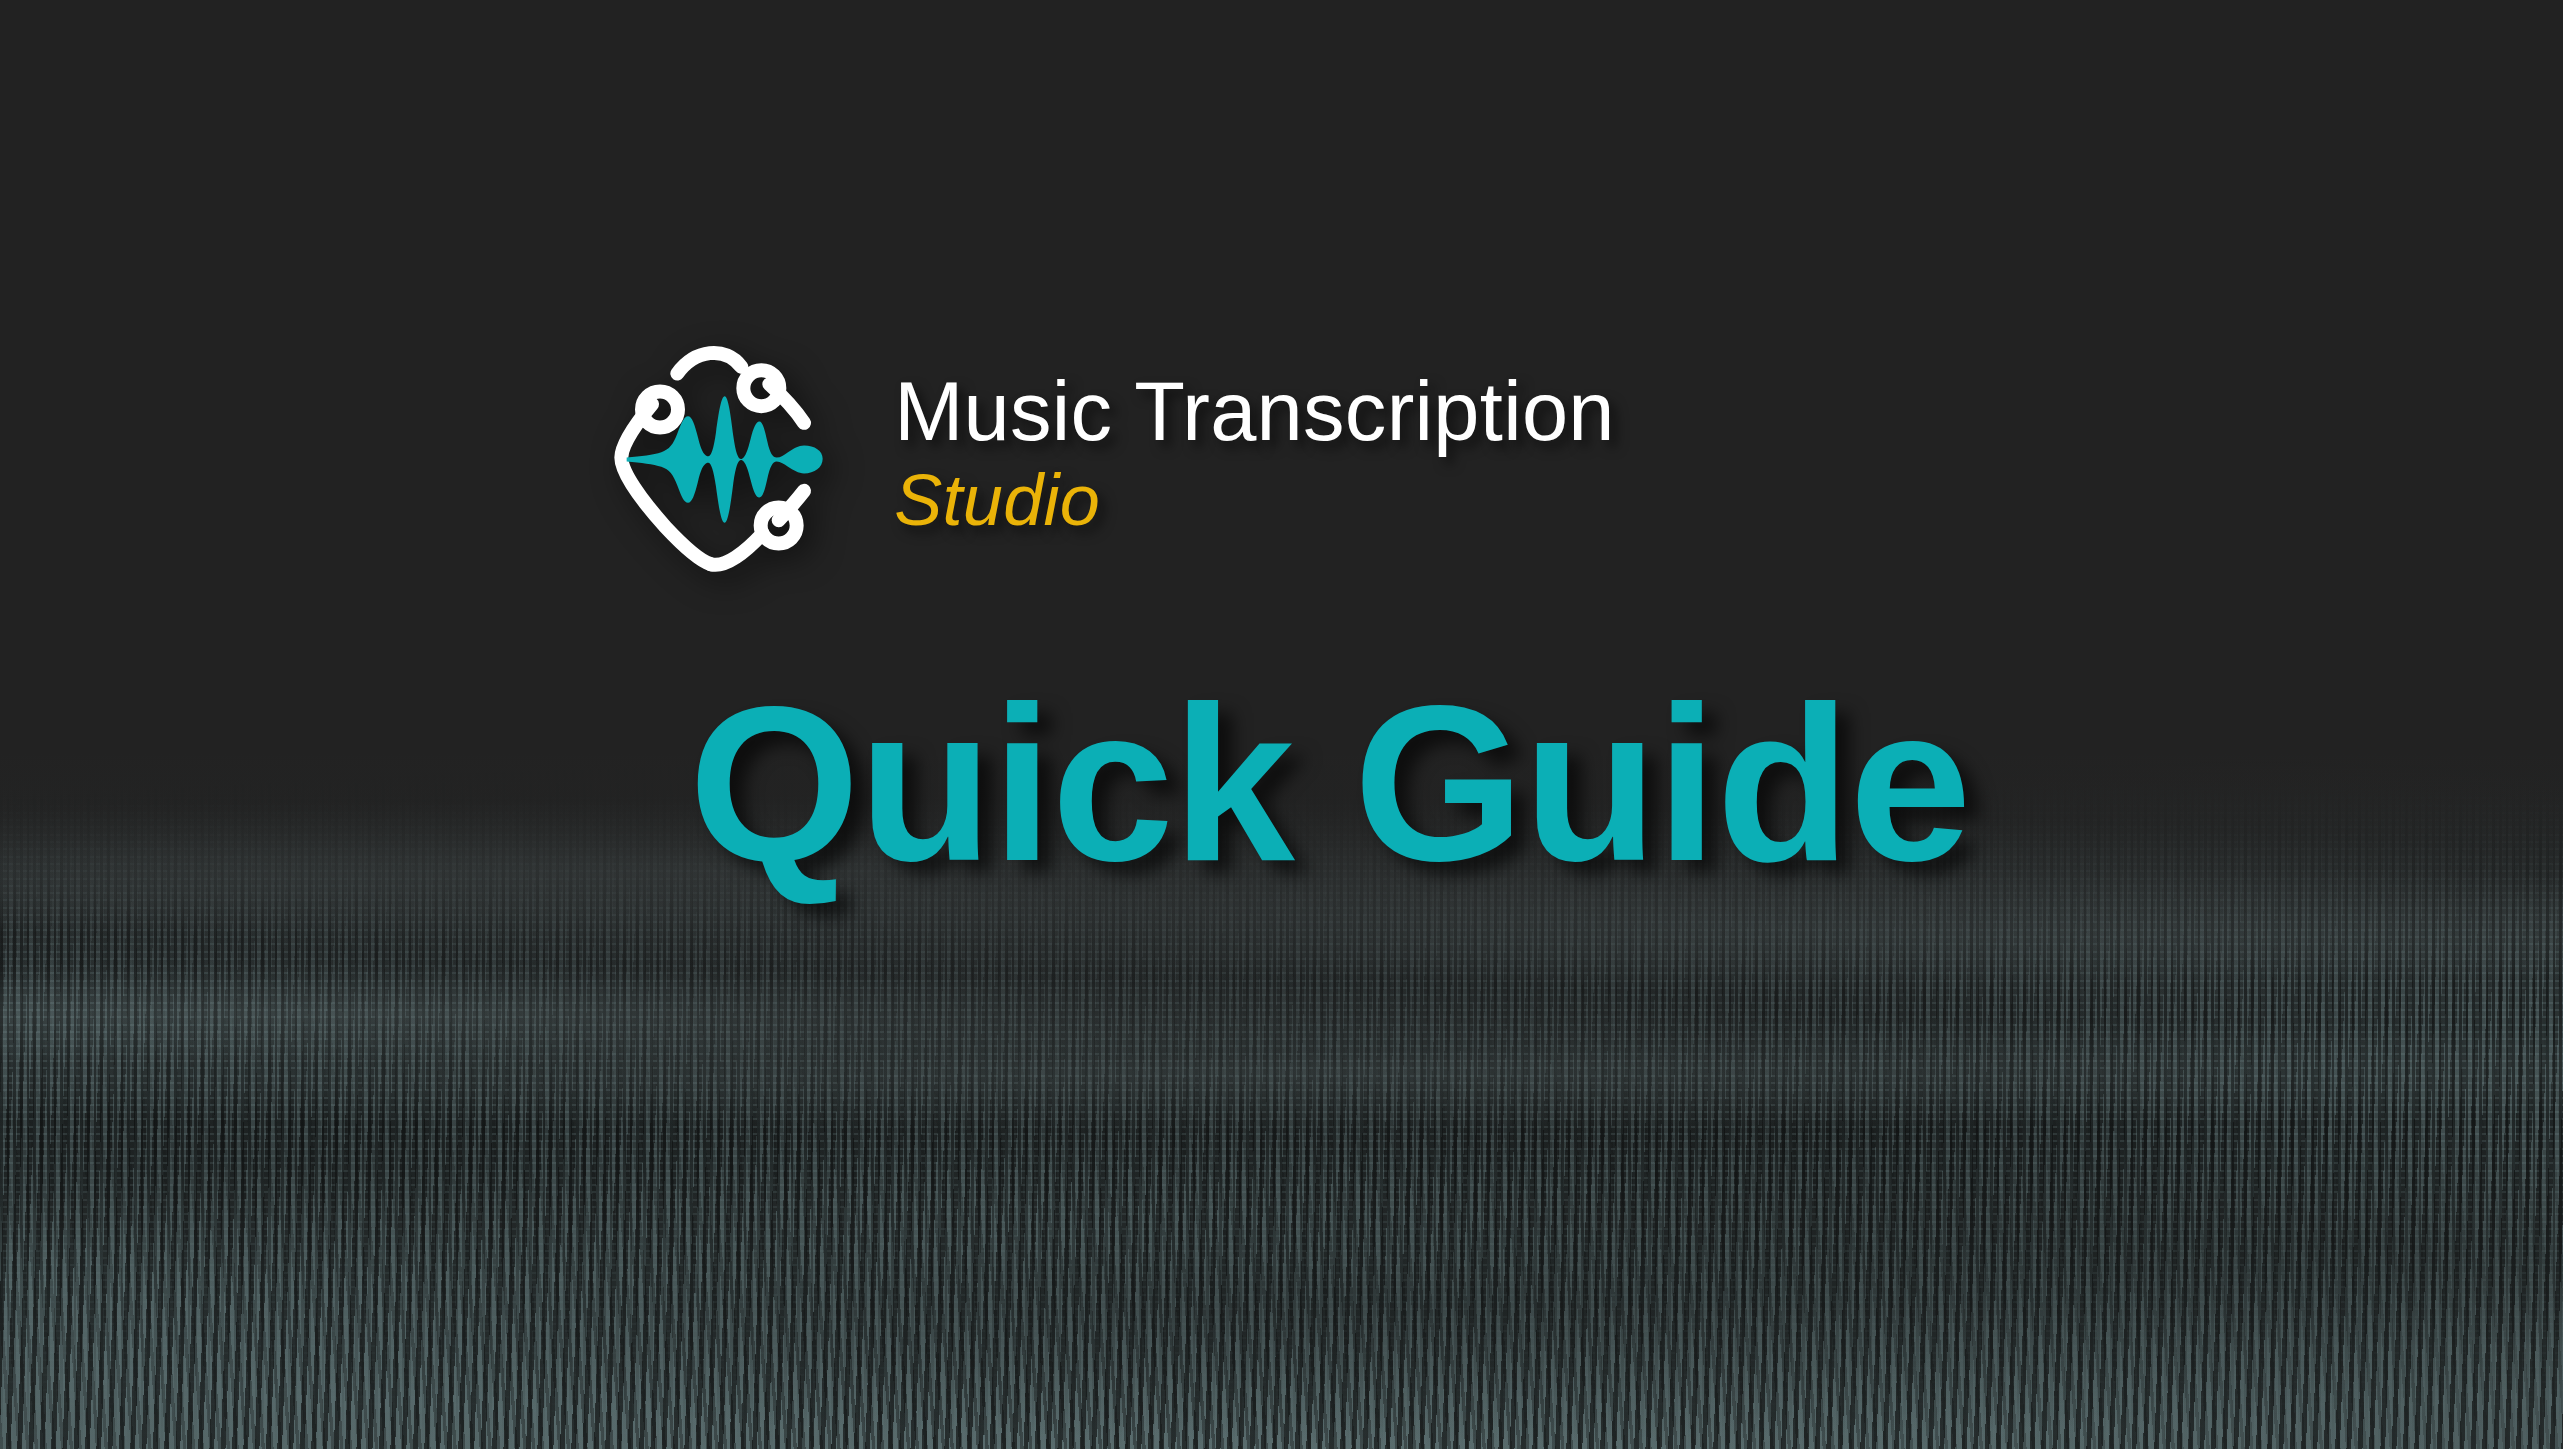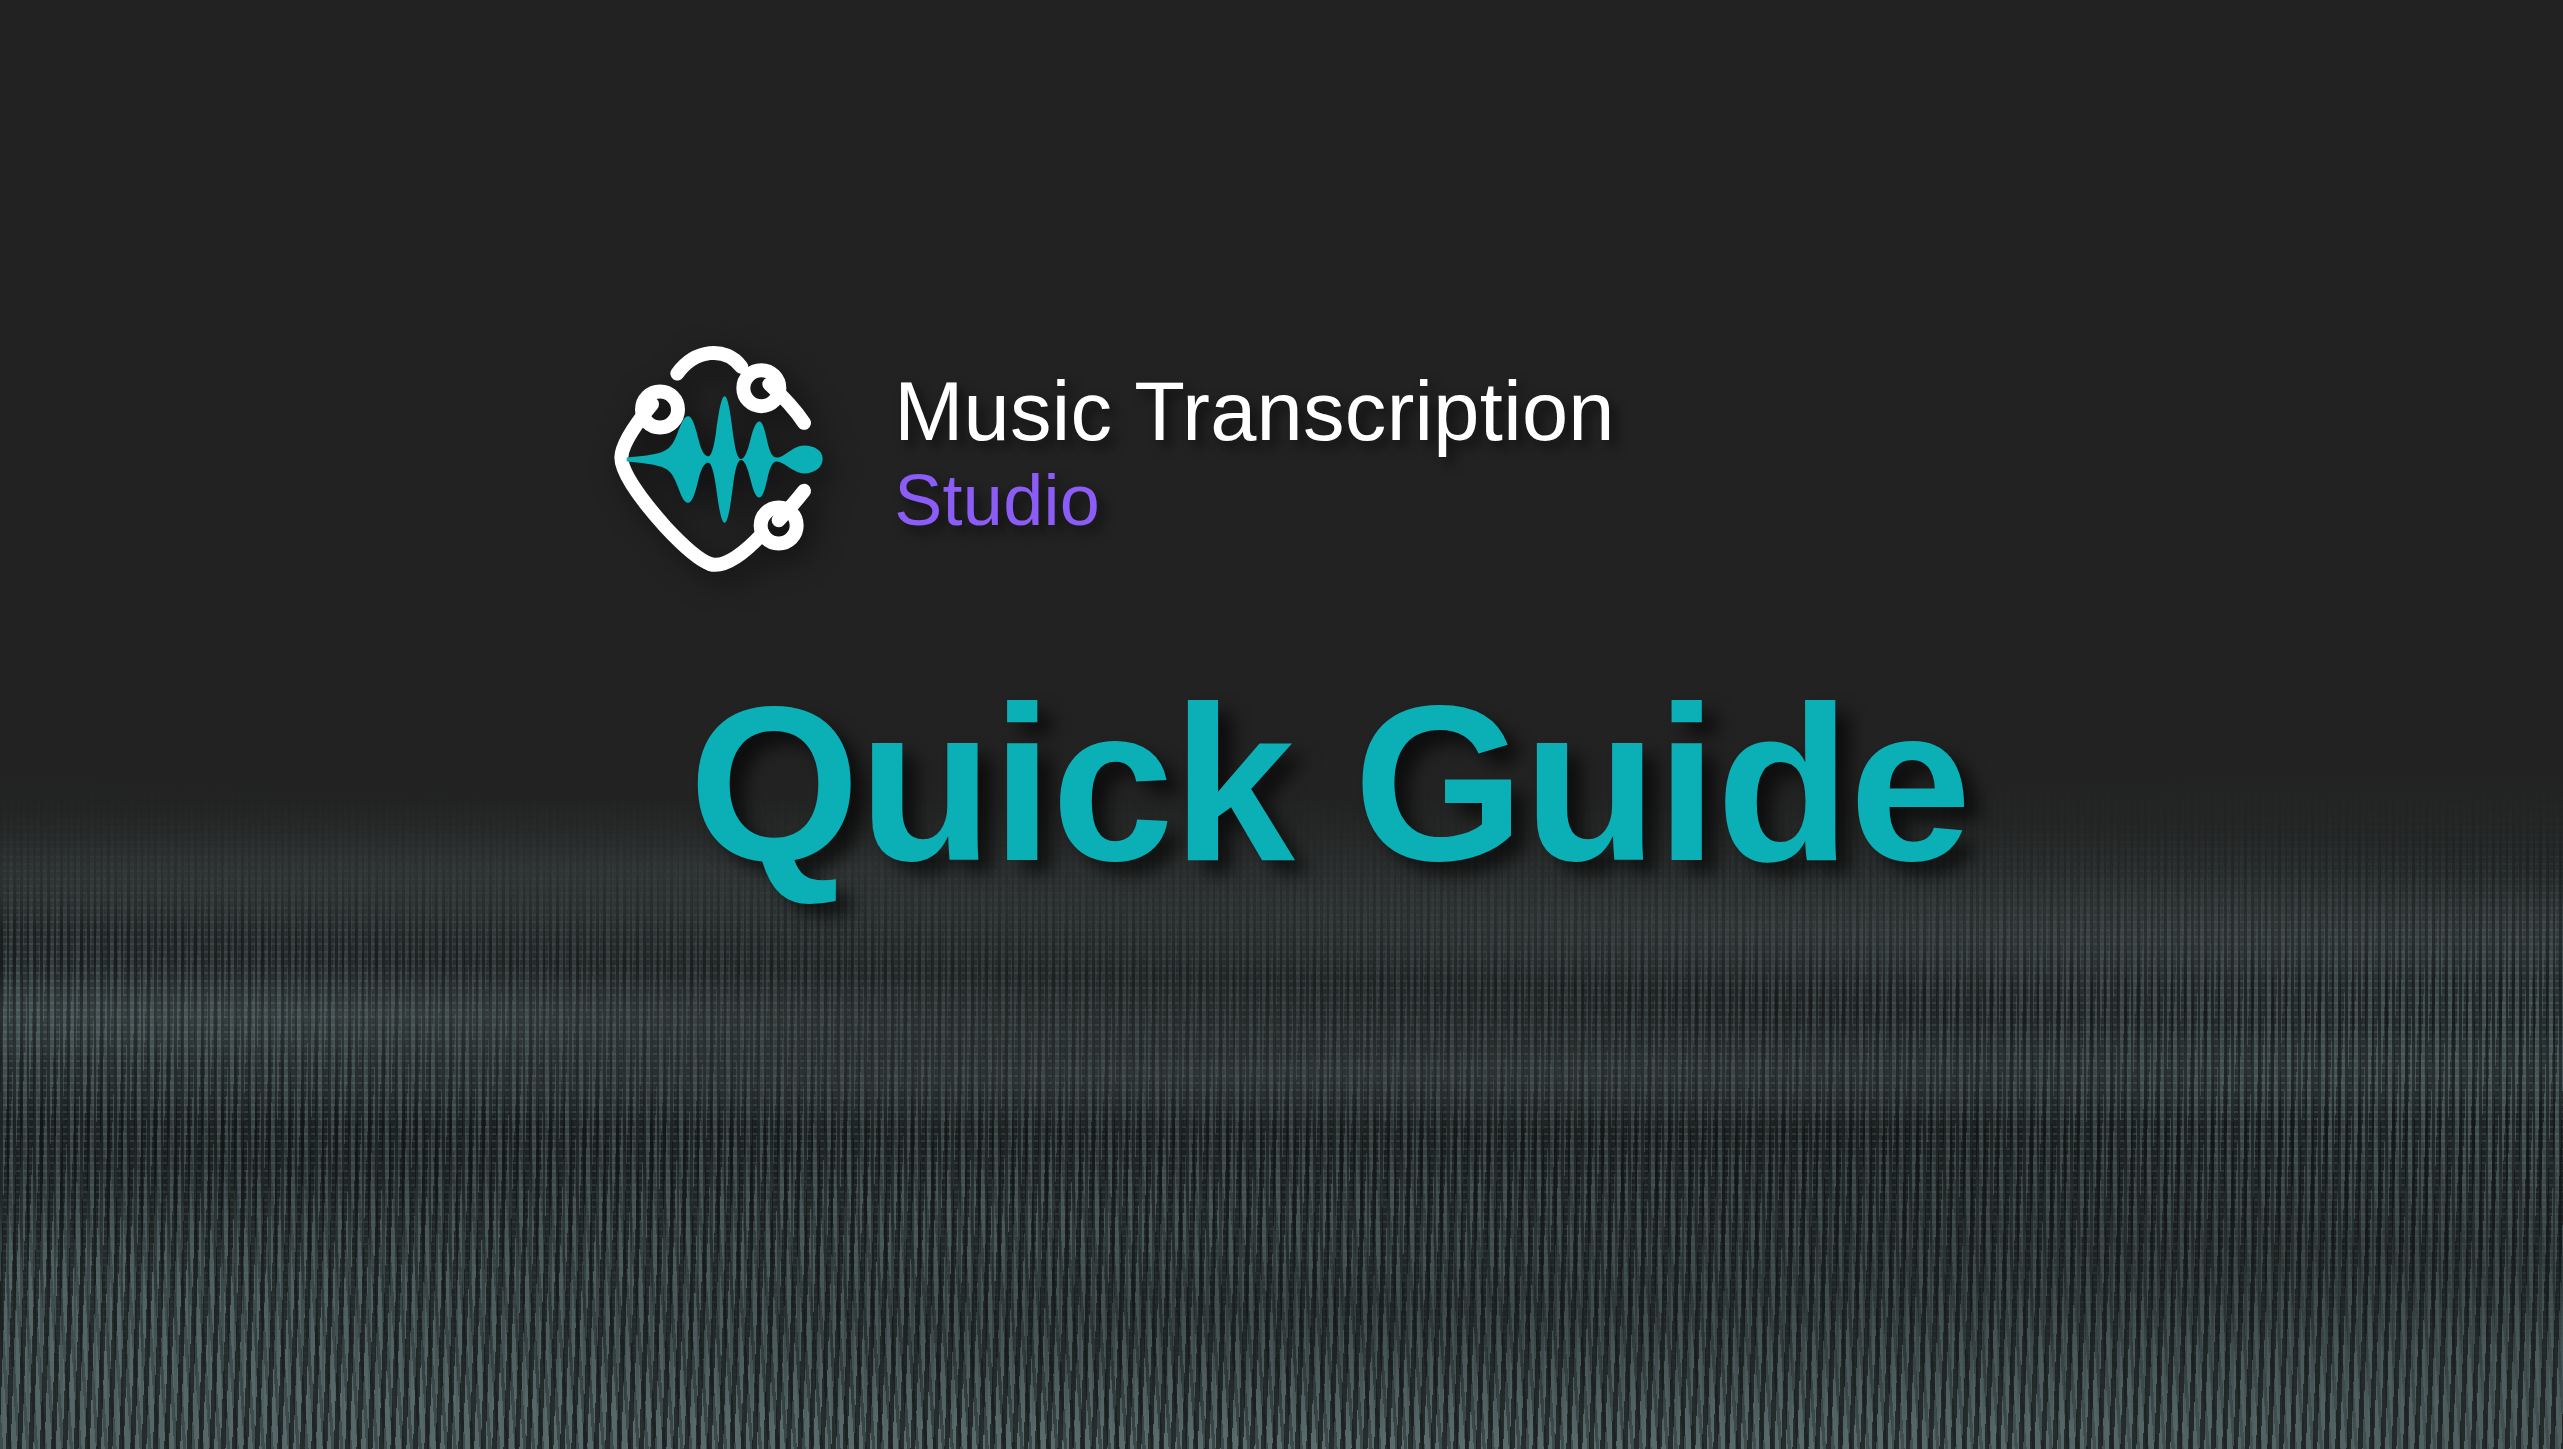--- a/index.html
+++ b/index.html
@@ -199,21 +199,21 @@
           <g fill="none" stroke="#FFFFFF" stroke-width="21">
             <circle cx="84" cy="116" r="27"></circle>
             <circle cx="236" cy="84" r="27"></circle>
             <circle cx="262" cy="290" r="27"></circle>
           </g>
         </svg>
       </div>
 
       <div class="brand-words">
         <div class="brand-line1">Music Transcription</div>
-        <div class="brand-line2" id="brand-line2" style="color: #8b5cf6;">Studio</div>
+        <div class="brand-line2" id="brand-line2" style="color: #eab308; font-style: italic;">Studio</div>
       </div>
     </div>
 
     <div class="headline" id="headline" style="color: rgb(11, 175, 182);">Quick Guide</div>
 
   </div>
 </div>
 
 
 </body></html>

